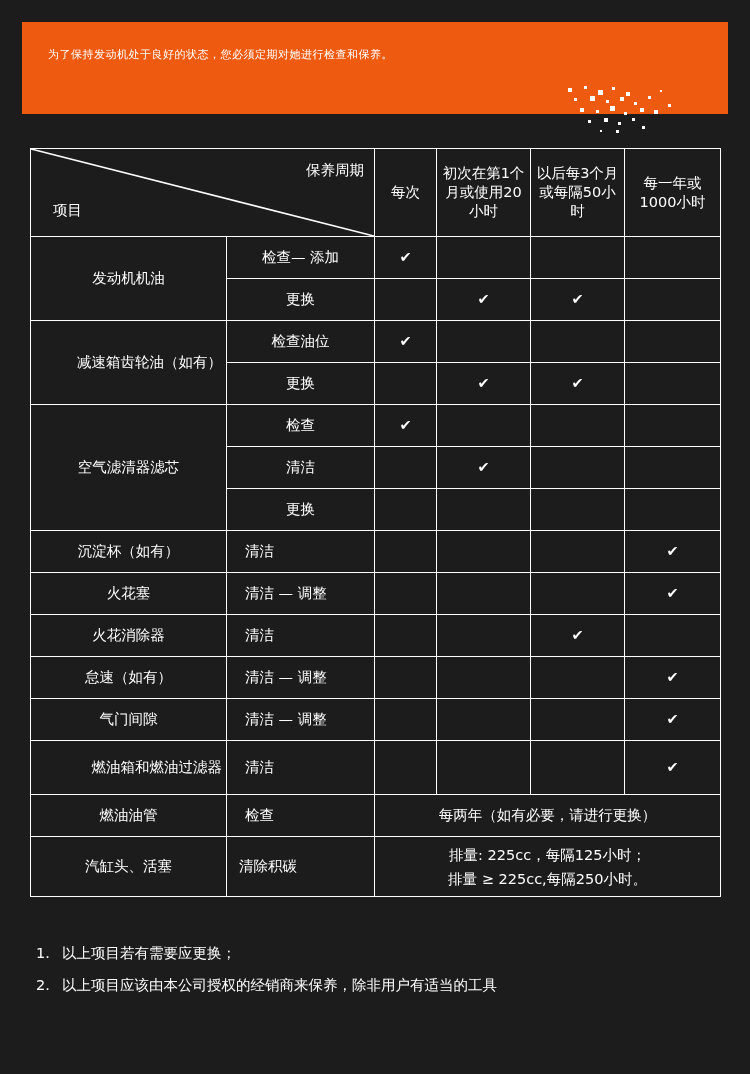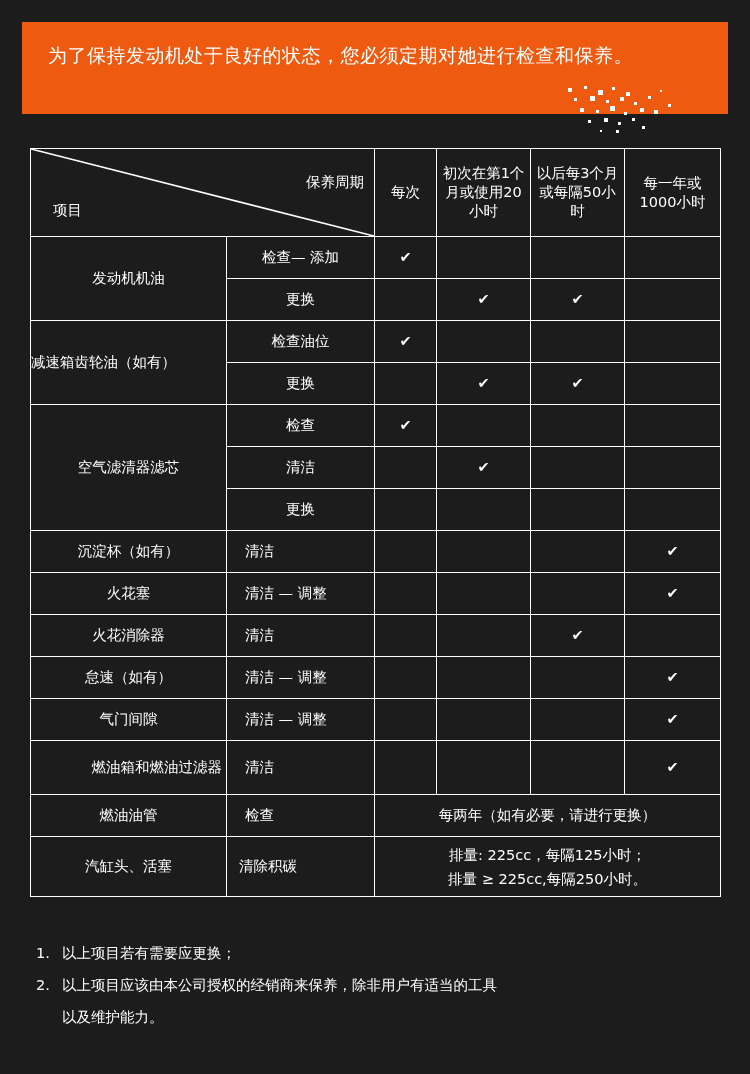--- a/index.html
+++ b/index.html
@@ -21,21 +21,21 @@
     position: absolute;
     left: 22px;
     top: 22px;
     width: 706px;
     height: 92px;
     background: #ee5a10;
     box-sizing: border-box;
     padding: 18px 26px 0 26px;
   }
   .banner-line {
-    font-size: 19px;
+    font-size: 11px;
     line-height: 30px;
     letter-spacing: 0.5px;
     color: #ffffff;
     white-space: nowrap;
   }
   
   .speckles {
     position: absolute;
     left: 560px;
     top: 84px;
@@ -73,21 +73,21 @@
     padding: 0 !important;
   }
   .corner .diag {
     position: absolute;
     left: 0; top: 0;
     width: 100%; height: 100%;
   }
   .corner .lbl-period {
     position: absolute;
     right: 10px;
-    top: 24px;
+    top: 12px;
     font-size: 14.5px;
   }
   .corner .lbl-item {
     position: absolute;
     left: 22px;
     bottom: 16px;
     font-size: 14.5px;
     font-family: Liberation Serif, serif;
   }
   .hdr-multi {
@@ -223,21 +223,21 @@
       </tr>
       <tr class="row-h">
         <td class="op-cell">更换</td>
         <td></td>
         <td class="check">✔</td>
         <td class="check">✔</td>
         <td></td>
       </tr>
 
       <tr class="row-h">
-        <td class="item-cell" rowspan="2" style="text-align:left;padding-left:0">
+        <td class="item-cell" rowspan="2" style="text-align:right;padding-left:0">
           <span>减速箱齿轮油（如有）</span>
         </td>
         <td class="op-cell">检查油位</td>
         <td class="check">✔</td>
         <td></td>
         <td></td>
         <td></td>
       </tr>
       <tr class="row-h">
         <td class="op-cell">更换</td>
@@ -346,14 +346,13 @@
 
 <div class="footnotes">
   <div class="fn">
     <span class="fn-num">1.</span>
     <span class="fn-txt">以上项目若有需要应更换；</span>
   </div>
   <div class="fn">
     <span class="fn-num">2.</span>
     <span class="fn-txt">以上项目应该由本公司授权的经销商来保养，除非用户有适当的工具</span>
   </div>
-  <div class="fn-cont">以及维护能力。</div>
 </div>
 
 </body></html>

